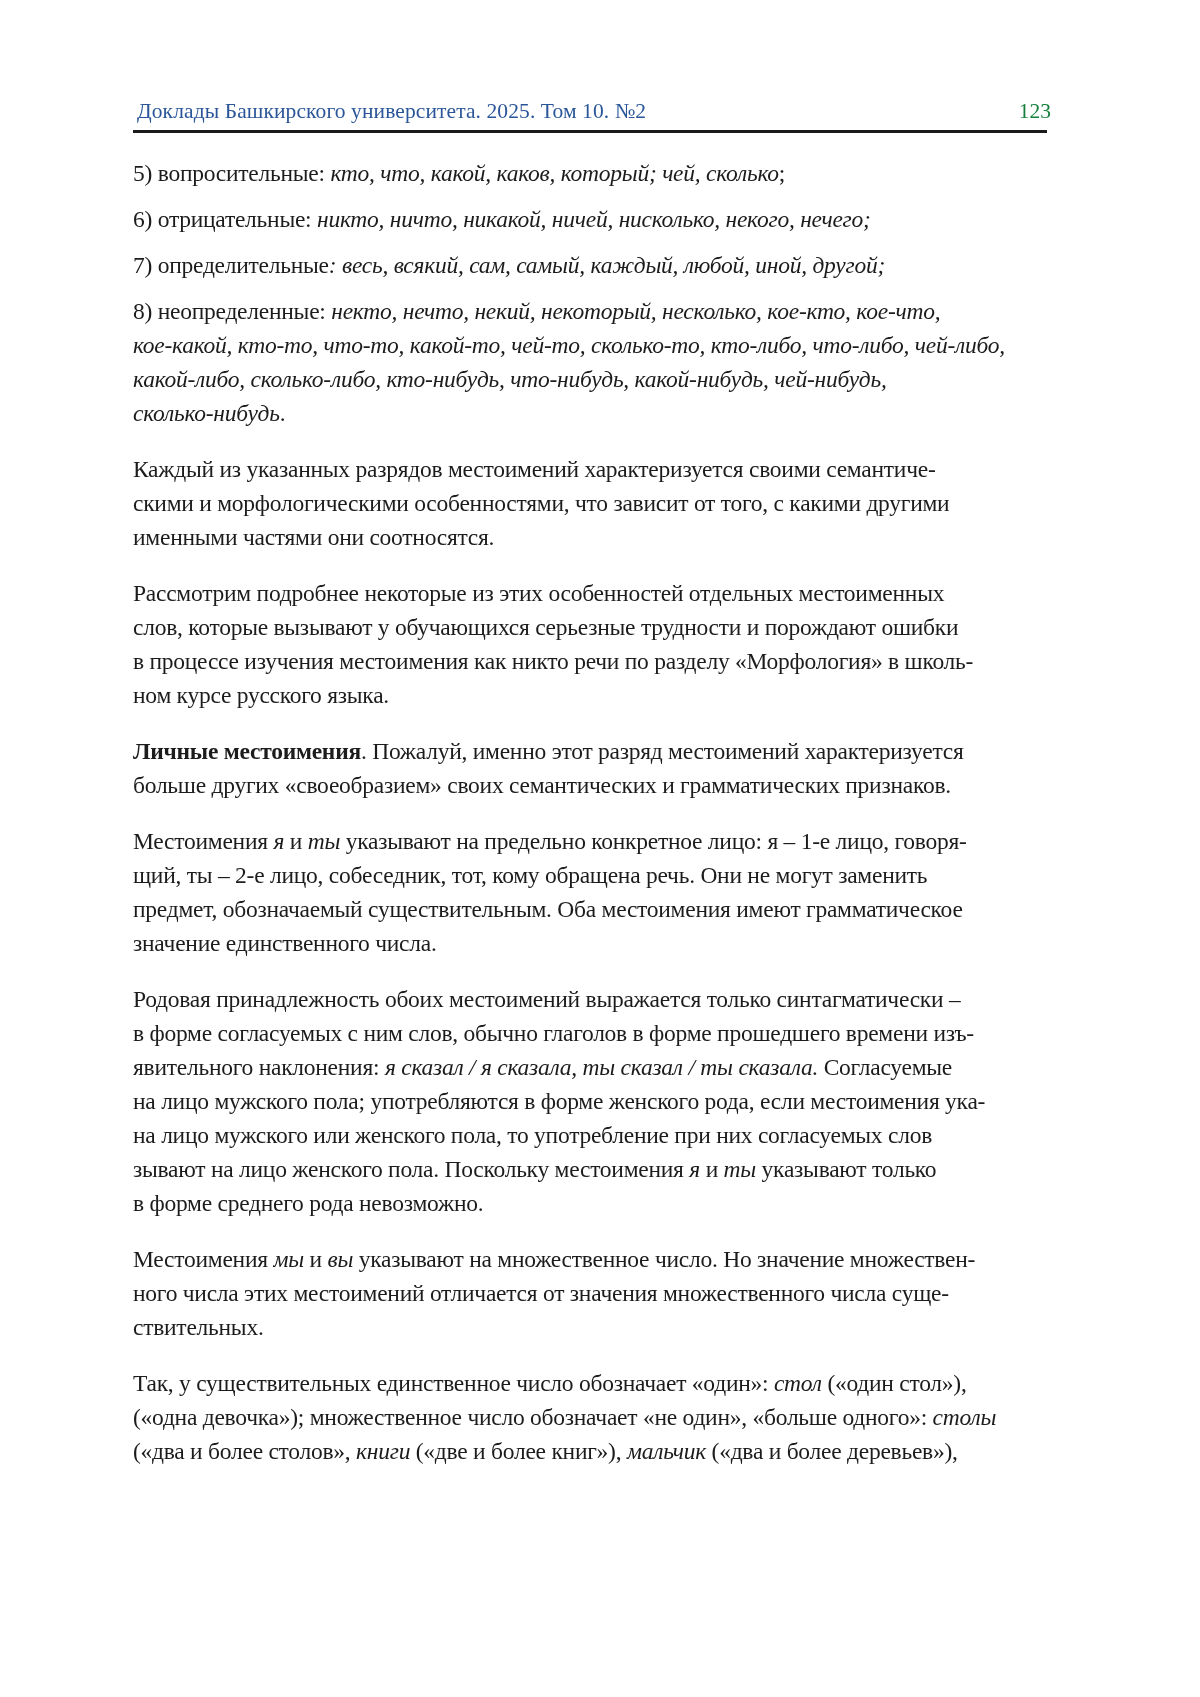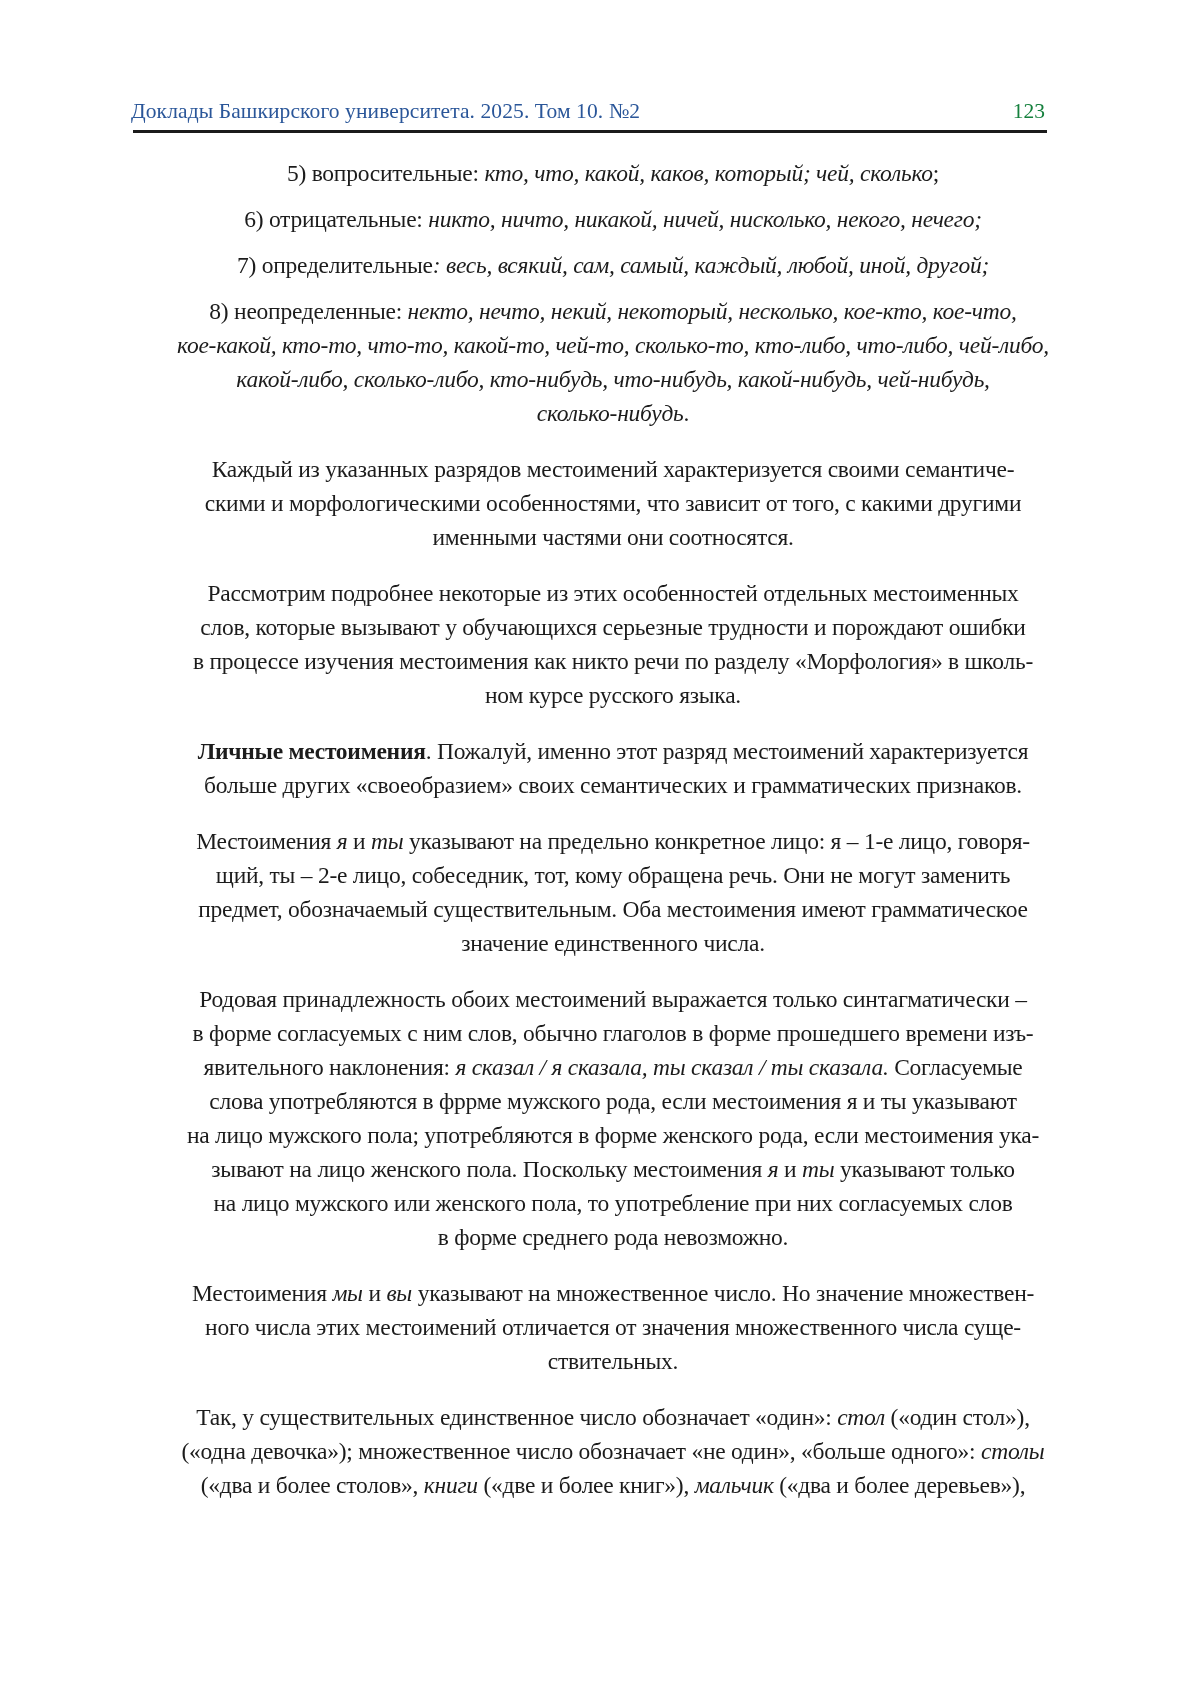--- a/index.html
+++ b/index.html
@@ -10,21 +10,21 @@
   .page {
     position: relative;
     width: 1200px;
     height: 1697px;
     background: #ffffff;
     font-family: "Liberation Serif", "DejaVu Serif", serif;
     overflow: hidden;
   }
   .page-header {
     position: absolute;
-    left: 131px;
+    left: 137px;
     top: 97px;
     width: 914px;
     display: flex;
     justify-content: space-between;
     align-items: baseline;
     font-size: 21.5px;
     line-height: 28px;
   }
   .journal-title { letter-spacing: 0.1px; }
   .header-rule {
@@ -40,21 +40,21 @@
     left: 133px;
     top: 156px;
     width: 960px;
     color: #1c1c1c;
     font-size: 23.5px;
     line-height: 34px;
     letter-spacing: -0.25px;
   }
   .para { margin: 0 0 22px 0; }
   .para.tight { margin-bottom: 12px; }
-  .line { white-space: nowrap; text-align: center; }
+  .line { white-space: nowrap; }
   .line i { font-style: italic; }
   .line b { font-weight: bold; }
 </style>
 </head>
 <body>
 
 <div class="page">
   <div class="page-header">
     <span class="journal-title" style="color: rgb(42, 86, 153);">Доклады Башкирского университета. 2025. Том 10. №2</span>
     <span class="page-number" style="color: #15803d;">123</span>
@@ -94,24 +94,23 @@
       <div class="para">
         <div class="line"><span>Местоимения </span><i>я</i><span> и </span><i>ты</i><span> указывают на предельно конкретное лицо: я – 1-е лицо, говоря-</span></div>
         <div class="line"><span>щий, ты – 2-е лицо, собеседник, тот, кому обращена речь. Они не могут заменить</span></div>
         <div class="line"><span>предмет, обозначаемый существительным. Оба местоимения имеют грамматическое</span></div>
         <div class="line"><span>значение единственного числа.</span></div>
       </div>
       <div class="para">
         <div class="line"><span>Родовая принадлежность обоих местоимений выражается только синтагматически –</span></div>
         <div class="line"><span>в форме согласуемых с ним слов, обычно глаголов в форме прошедшего времени изъ-</span></div>
         <div class="line"><span>явительного наклонения: </span><i>я сказал / я сказала, ты сказал / ты сказала.</i><span> Согласуемые</span></div>
-        <div class="line"><span>слова употребляются в фррме мужского рода, если местоимения я и ты указывают</span></div>
         <div class="line"><span>на лицо мужского пола; употребляются в форме женского рода, если местоимения ука-</span></div>
+        <div class="line"><span>на лицо мужского или женского пола, то употребление при них согласуемых слов</span></div>
         <div class="line"><span>зывают на лицо женского пола. Поскольку местоимения </span><i>я</i><span> и </span><i>ты</i><span> указывают только</span></div>
-        <div class="line"><span>на лицо мужского или женского пола, то употребление при них согласуемых слов</span></div>
         <div class="line"><span>в форме среднего рода невозможно.</span></div>
       </div>
       <div class="para">
         <div class="line"><span>Местоимения </span><i>мы</i><span> и </span><i>вы</i><span> указывают на множественное число. Но значение множествен-</span></div>
         <div class="line"><span>ного числа этих местоимений отличается от значения множественного числа суще-</span></div>
         <div class="line"><span>ствительных.</span></div>
       </div>
       <div class="para">
         <div class="line"><span>Так, у существительных единственное число обозначает «один»: </span><i>стол</i><span> («один стол»),</span></div>
         <div class="line"><span>(«одна девочка»); множественное число обозначает «не один», «больше одного»: </span><i>столы</i></div>

